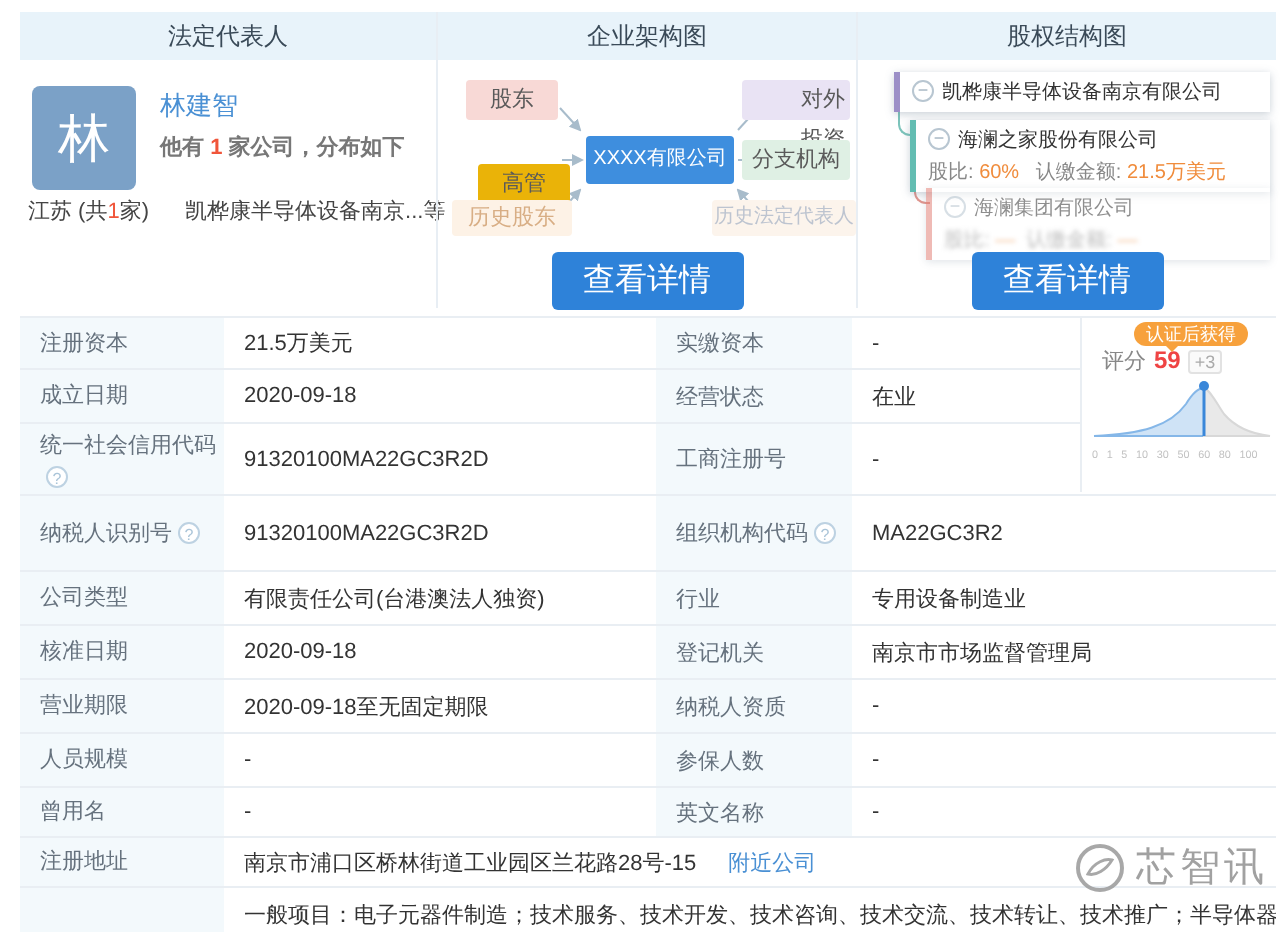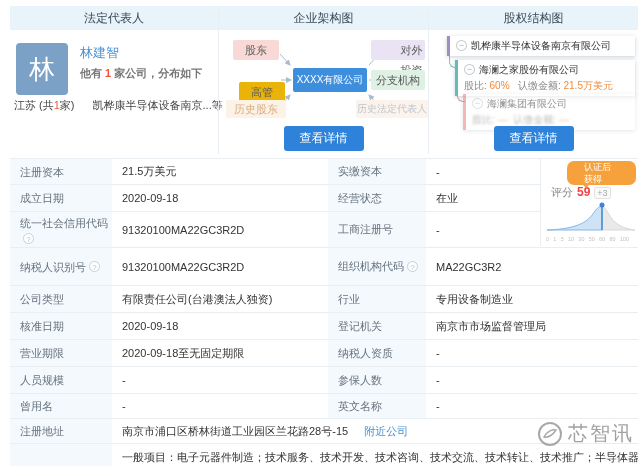--- a/index.html
+++ b/index.html
@@ -27,21 +27,21 @@
   
   .node { position:absolute; height:20px; line-height:20px; text-align:center; font-size:11px; color:#5a5a5a; border-radius:2px; }
   .n-gd   { left:14px; top:10px; width:46px; background:#f8d9d6; }
   .n-gg   { left:20px; top:40px; width:46px; background:#eab308;margin-top:12px; }
   .n-hgd  { left:7px;  top:70px; width:60px; height:18px; line-height:18px; background:#fdf2e6; color:#d8ae85; }
   .n-ctr  { left:74px; top:38px; width:74px; height:24px; line-height:24px; background:#3e8ede; color:#fff; font-size:10px; }
   .n-dwtz { left:152px; top:10px; width:54px; background:#e9e3f4;padding-left:27px; }
   .n-fzjg { left:152px; top:40px; width:54px; background:#dff0e4; }
   .n-hfr  { left:137px; top:70px; width:72px; height:18px; line-height:18px; background:#fcf4ec; color:#bdc4d0; font-size:10px; }
   .diag-arrows { position:absolute; left:0; top:0; }
-  .btn-detail { position:absolute; left:50%; transform:translateX(-50%); top:96px; background:#2e82d9; color:#fff; font-size:12px; border:none; border-radius:3px; padding:4px 16px; cursor:pointer; }
+  .btn-detail { position:absolute; left:50%; transform:translateX(-50%); top:96px; background:#2e82d9; color:#fff; font-size:16px; border:none; border-radius:3px; padding:4px 16px; cursor:pointer; }
 
   
   .tree-node { position:absolute; background:#fff; box-shadow:0 1px 4px rgba(100,120,140,.35); border-left:3px solid #9c8fc7; padding:3px 6px; font-size:10px; color:#333; display:flex; align-items:flex-start; gap:4px; }
   .tn-1 { left:18px; top:6px;  width:188px; border-left-color:#9c8fc7; }
   .tn-2 { left:26px; top:30px; width:180px; border-left-color:#63bdb2; }
   .tn-3 { left:34px; top:64px; width:172px; border-left-color:#e2837a; opacity:.55; }
   .tn-3 .tn-sub { filter:blur(1px); }
   .minus-ic { flex:0 0 auto; width:11px; height:11px; margin-top:1px; border:1px solid #b8c6d1; border-radius:50%; color:#9fb0bd; font-size:9px; line-height:9px; text-align:center; }
   .tn-sub { margin-top:2px; color:#888; }
   .orange { color:#f08c3c; }
@@ -55,21 +55,21 @@
   .lab  { width:102px; align-self:stretch; display:flex; align-items:center; background:#f3f9fc; padding:2px 4px 2px 10px; color:#66727e; line-height:14px; flex-wrap:wrap; }
   .val  { width:216px; padding:2px 10px; color:#333; }
   .lab2 { width:98px;  align-self:stretch; display:flex; align-items:center; background:#f3f9fc; padding:2px 4px 2px 10px; color:#66727e; }
   .val2 { flex:1; padding:2px 10px; color:#333; }
   .help-ic { display:inline-block; width:11px; height:11px; margin-left:3px; border:1px solid #bdd2e2; border-radius:50%; color:#a9c4d8; font-size:8px; line-height:11px; text-align:center; background:#fff; }
   .link { color:#4a90d4; text-decoration:none; margin-left:16px; cursor:pointer; }
   .scope-text { white-space:nowrap; overflow:hidden; }
 
   
   .score-widget { position:absolute; left:540px; top:159px; width:98px; height:87px; background:#fff; border-left:1px solid #e9eef3; padding:2px 2px 0 4px; cursor:pointer; }
-  .badge { position:relative; margin-left:22px; display:inline-block; background:#f7a13c; color:#fff; font-size:9px; line-height:12px; border-radius:7px; padding:0 17px; }
+  .badge { position:relative; margin-left:22px; display:inline-block; background:#f7a13c; color:#fff; font-size:9px; line-height:12px; border-radius:7px; padding:0 6px; }
   .badge:after { content:""; position:absolute; left:16px; bottom:-3px; border-left:3px solid transparent; border-right:3px solid transparent; border-top:3px solid #f7a13c; }
   .score-line { display:flex; align-items:baseline; gap:4px; margin:0 0 0 6px; }
   .score-lbl { color:#888; font-size:11px; }
   .score-val { color:#ef4444; font-size:12px; font-weight:bold; }
   .score-bonus { color:#aaa; font-size:9px; border:1px solid #e2e2e2; background:#fafafa; border-radius:2px; padding:0 2px; }
   .mini-axis { display:flex; justify-content:space-between; width:92px; margin-left:1px; font-size:6px; color:#c2c2c2; transform:scale(.9); transform-origin:left; }
 
   
   .watermark { position:absolute; left:537px; top:420px; display:flex; align-items:center; gap:5px; opacity:.85; }
   .wm-text { color:#919191; font-size:20px; letter-spacing:2px; }

